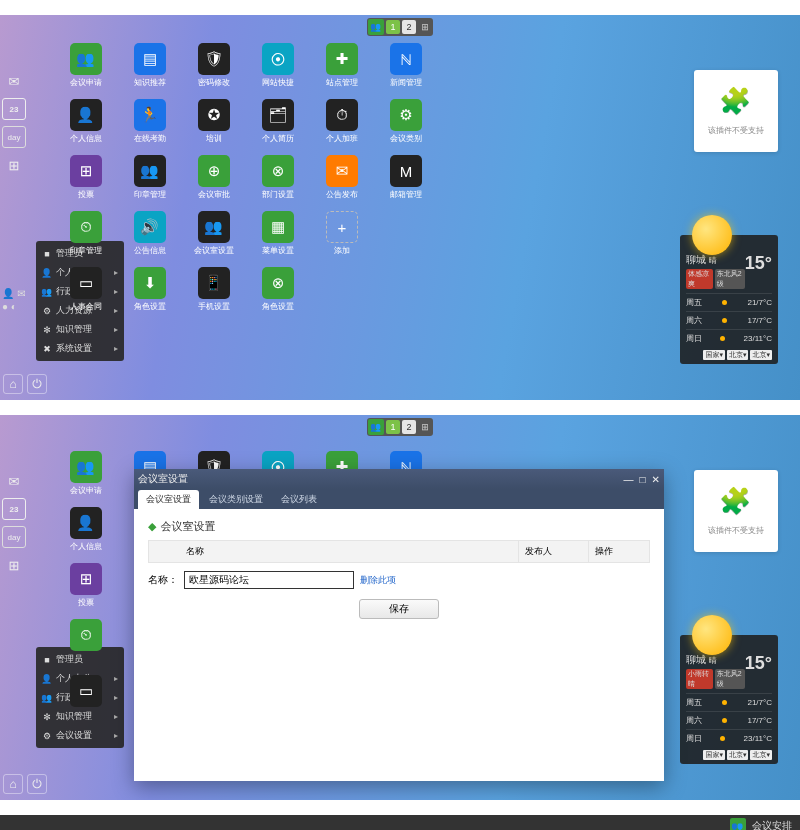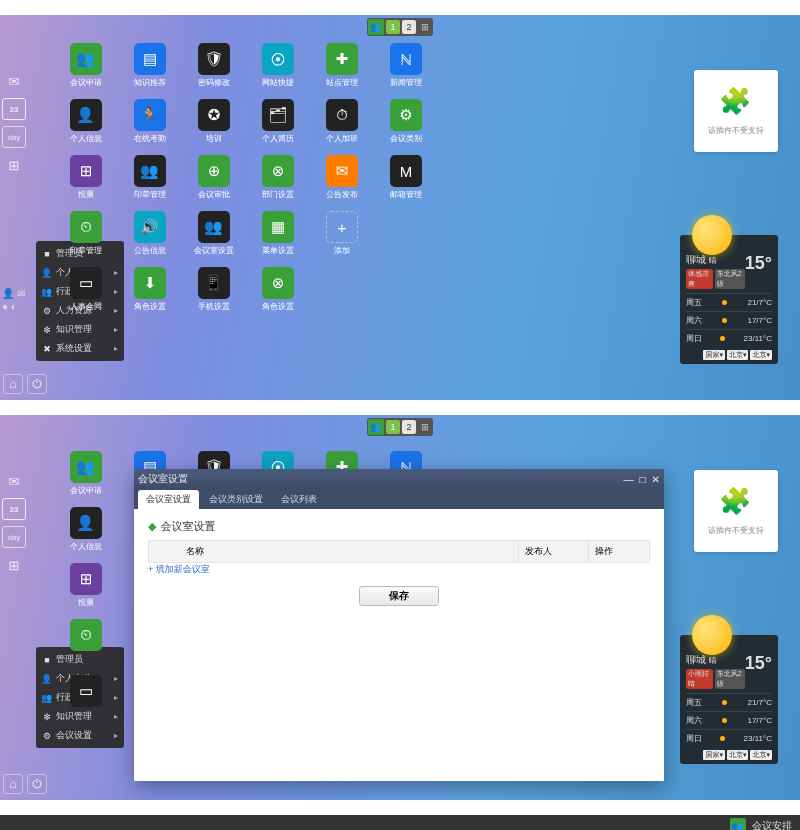--- a/index.html
+++ b/index.html
@@ -57,21 +57,21 @@
   .win .body{ flex:1; background:#fff; padding:10px 14px; overflow:auto;}
   .win .sect{ font-size:11px; color:#333; display:flex; align-items:center; gap:4px; margin-bottom:6px;}
   .win .sect .si{ color:#3aa03a;}
   .tblhead{ display:flex; background:#f3f3f3; border:1px solid #e4e4e4; font-size:9px;}
   .tblhead div{ padding:4px 6px; border-right:1px solid #e4e4e4;}
   .tblhead .h1{ flex:1;margin-left:31px;} .tblhead .h2{ width:70px;} .tblhead .h3{ width:60px; border-right:none;}
   .formrow{ display:flex; align-items:center; gap:6px; font-size:10px; margin:8px 0;}
   .formrow input{ width:170px; height:18px; border:1px solid #333; font-size:10px; padding:0 4px;}
   .formrow a{ color:#2a6bcc; text-decoration:none; font-size:9px;}
   .addlink{ font-size:9px; color:#2a6bcc; }
-  .savebtn{ margin:10px auto 0; display:block; width:80px; height:20px; background:linear-gradient(#fafafa,#e8e8e8); border:1px solid #bbb; border-radius:3px; font-size:10px;font-weight:bold;}
+  .savebtn{ margin:10px auto 0; display:block; width:80px; height:20px; background:linear-gradient(#fafafa,#e8e8e8); border:1px solid #bbb; border-radius:3px; font-size:10px;}
   .taskbar{ width:800px; height:22px; background:#333; display:flex; align-items:center; justify-content:flex-end; gap:6px; padding:0 8px; color:#ddd; font-size:10px;}
   .taskbar .tb-ico{ width:16px; height:16px; background:#3aa03a; border-radius:2px; display:flex; align-items:center; justify-content:center; font-size:10px;}
   .panel2 .grid{ grid-template-columns:repeat(6,62px);}
 </style>
 </head>
 <body>
 
 <div class="panel">
 
   <div class="pager">
@@ -455,21 +455,25 @@
     <div class="body">
       <div class="sect">
           <span class="si">◆</span>
           <span>会议室设置</span>
         </div>
       <div class="tblhead">
         <div class="h1">名称</div>
         <div class="h2">发布人</div>
         <div class="h3">操作</div>
       </div>
-      <div class="addlink">+ 填加新会议室</div>
+      <div class="formrow">
+        <span>名称：</span>
+        <input type="text" value="欧星源码论坛" style="">
+        <a href="#">删除此项</a>
+      </div>
       <button class="savebtn">保存</button>
     </div>
   </div>
 </div>
 
 <div class="taskbar">
   <div class="tb-ico">👥</div>
   <span>会议安排</span>
 </div>
 

